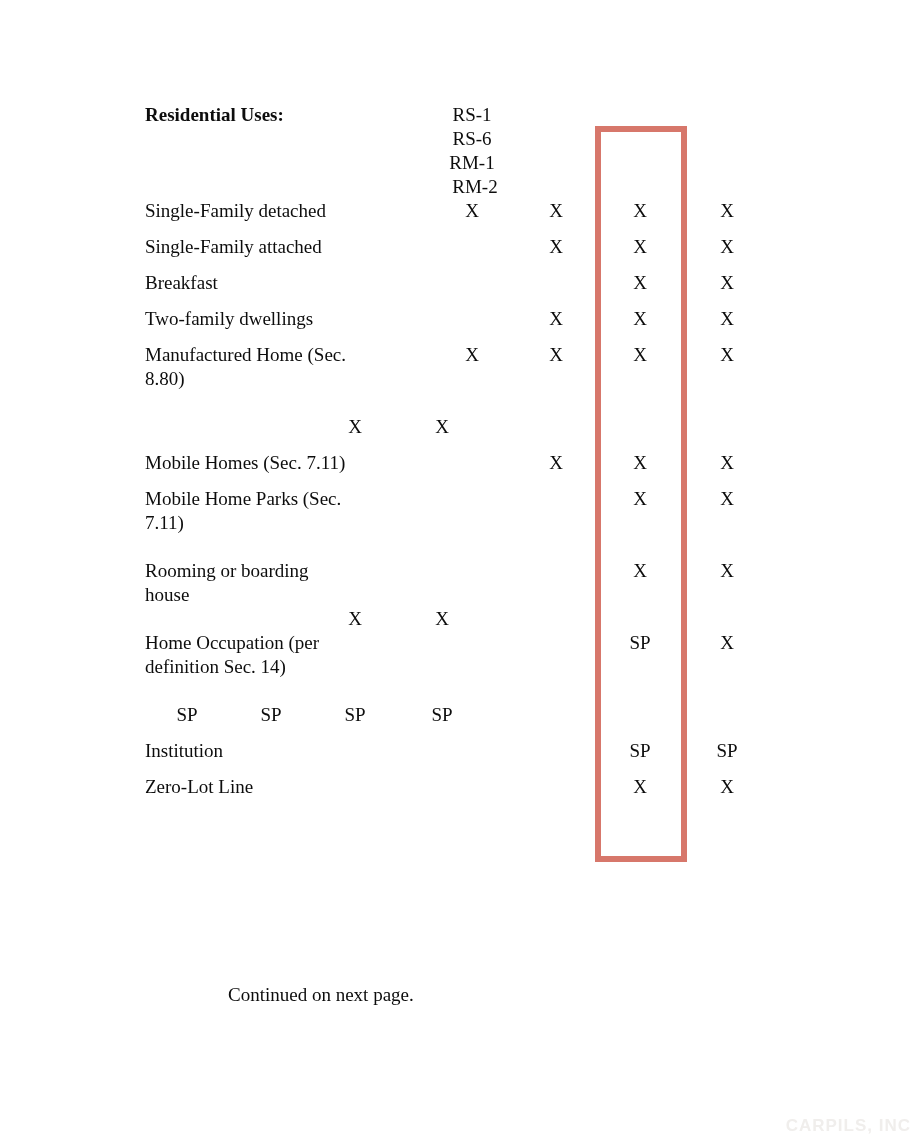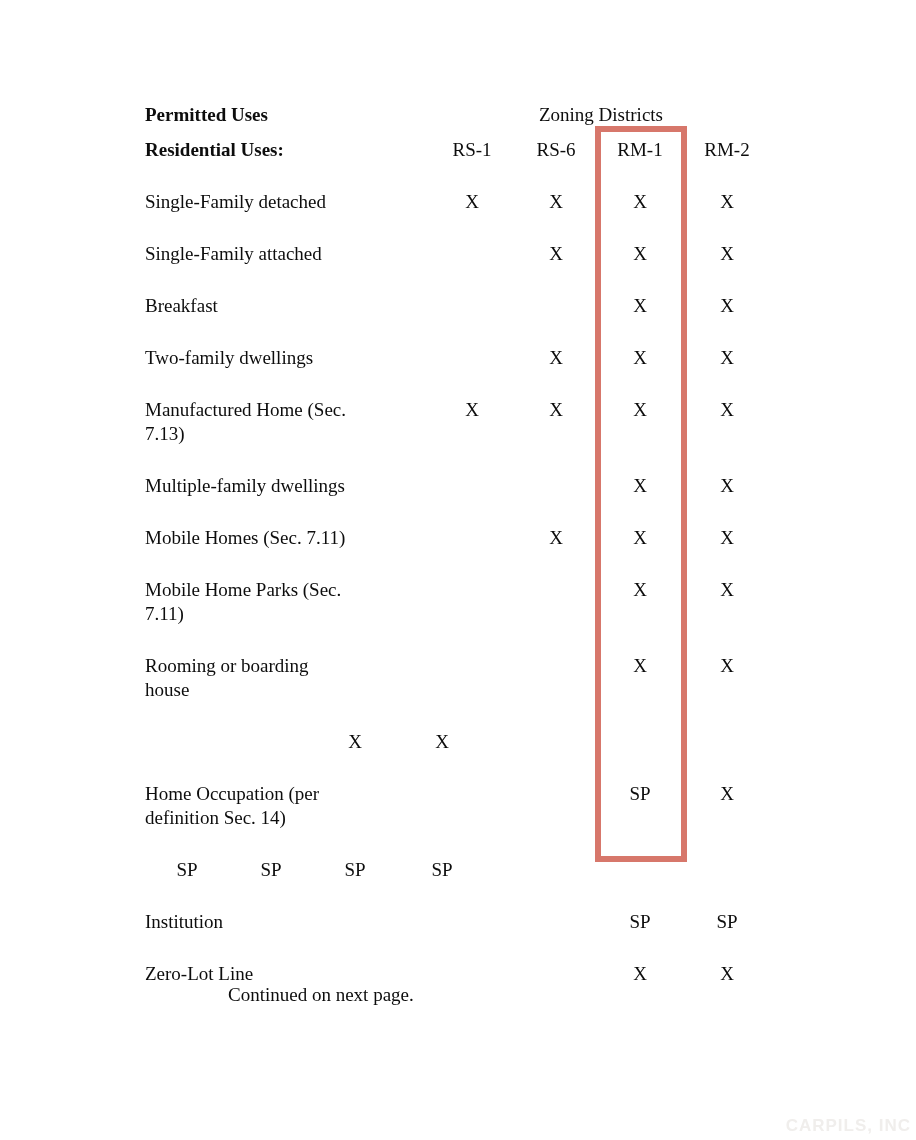--- a/index.html
+++ b/index.html
@@ -19,25 +19,25 @@
     position: absolute;
     left: 145px;
     top: 103px;
     width: 627px;
   }
   .hrow { display: flex; align-items: flex-start; }
   .hrow1 { margin-bottom: 11px; }
   .hrow2 { }
   .lbl { width: 285px; white-space: pre-line; }
   .bold { font-weight: bold; }
-  .cells { display: flex; }
+  .cells { display: flex; flex-direction: column; }
   .cell { width: 84px; text-align: center; }
   .cell.last { width: 90px; font-family: Liberation Serif, serif; }
   .span-cols { width: 342px; text-align: center; }
-  .row { display: flex; align-items: flex-start; margin-bottom: 12px; margin-top: 28px; }
+  .row { display: flex; align-items: flex-start; margin-bottom: 12px; }
   .row.g { margin-bottom: 24px; }
   .row.t { margin-bottom: 0; }
   .hl-box {
     position: absolute;
     left: 595px;
     top: 126px;
     width: 92px;
     height: 736px;
     border: 6px solid #d7776b;
     background: transparent;
@@ -59,24 +59,20 @@
     color: #f0eeec;
   }
 </style>
 </head>
 <body>
 
 <div class="page">
 
   <div class="content">
 
-    <div class="hrow hrow1">
-      <div class="lbl bold">Permitted Uses</div>
-      <div class="span-cols">Zoning Districts</div>
-    </div>
 
     <div class="hrow hrow2">
       <div class="lbl bold">Residential Uses:</div>
       <div class="cells">
         <div class="cell">RS-1</div>
         <div class="cell">RS-6</div>
         <div class="cell">RM-1</div>
         <div class="cell last">RM-2</div>
       </div>
     </div>
@@ -108,29 +104,28 @@
     <div class="row">
       <div class="lbl">Two-family dwellings</div>
       <div class="cell"></div>
       <div class="cell">X</div>
       <div class="cell">X</div>
       <div class="cell last">X</div>
     </div>
 
     <div class="row g">
       <div class="lbl">Manufactured Home (Sec.
-7.13)</div>
-      <div class="cell">X</div>
-      <div class="cell">X</div>
-      <div class="cell">X</div>
-      <div class="cell last">X</div>
-    </div>
-
-    <div class="row">
-      <div class="lbl">Multiple-family dwellings</div>
+8.80)</div>
+      <div class="cell">X</div>
+      <div class="cell">X</div>
+      <div class="cell">X</div>
+      <div class="cell last">X</div>
+    </div>
+
+    <div class="row">
       <div class="cell"></div>
       <div class="cell"></div>
       <div class="cell">X</div>
       <div class="cell last">X</div>
     </div>
 
     <div class="row">
       <div class="lbl">Mobile Homes (Sec. 7.11)</div>
       <div class="cell"></div>
       <div class="cell">X</div>

